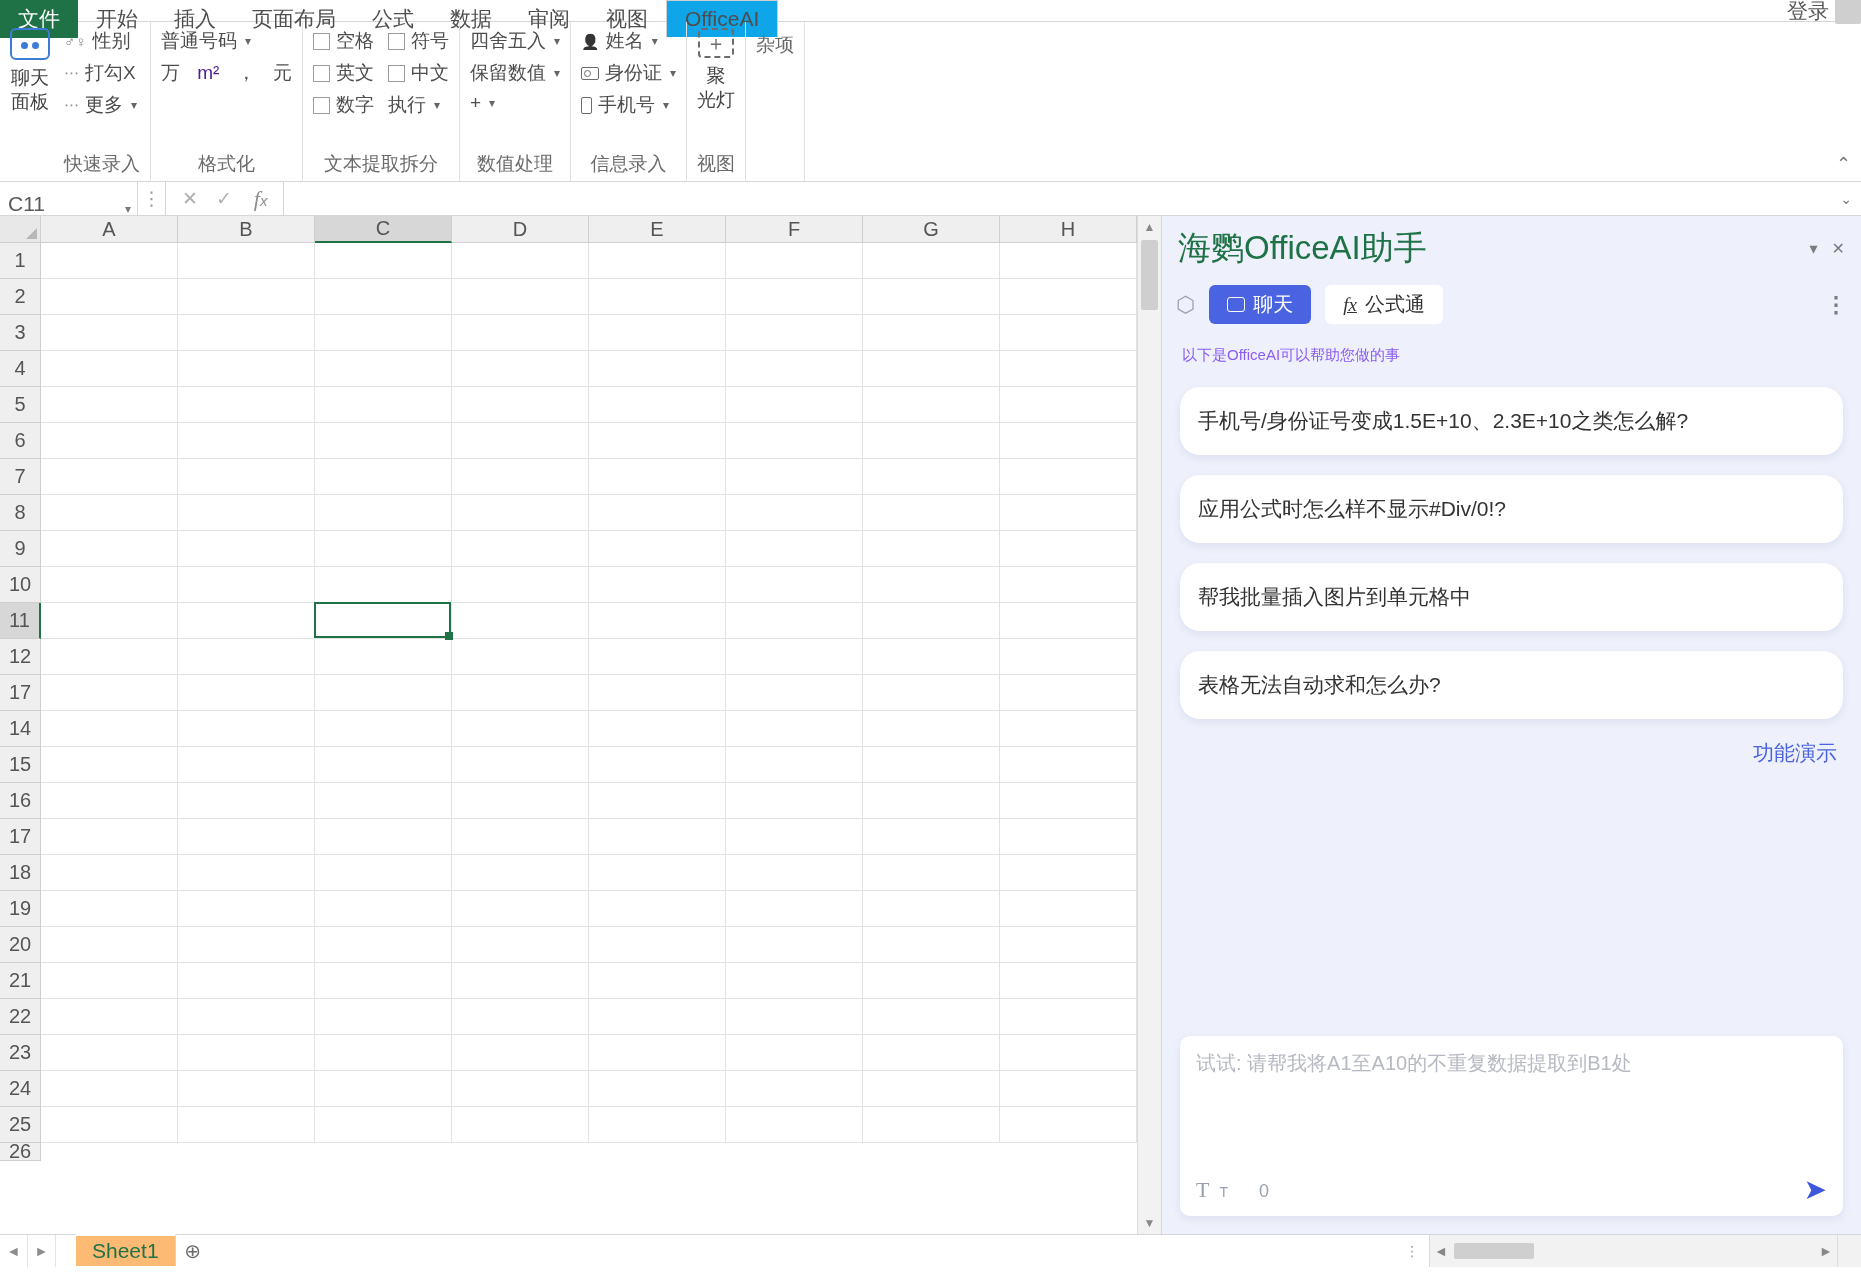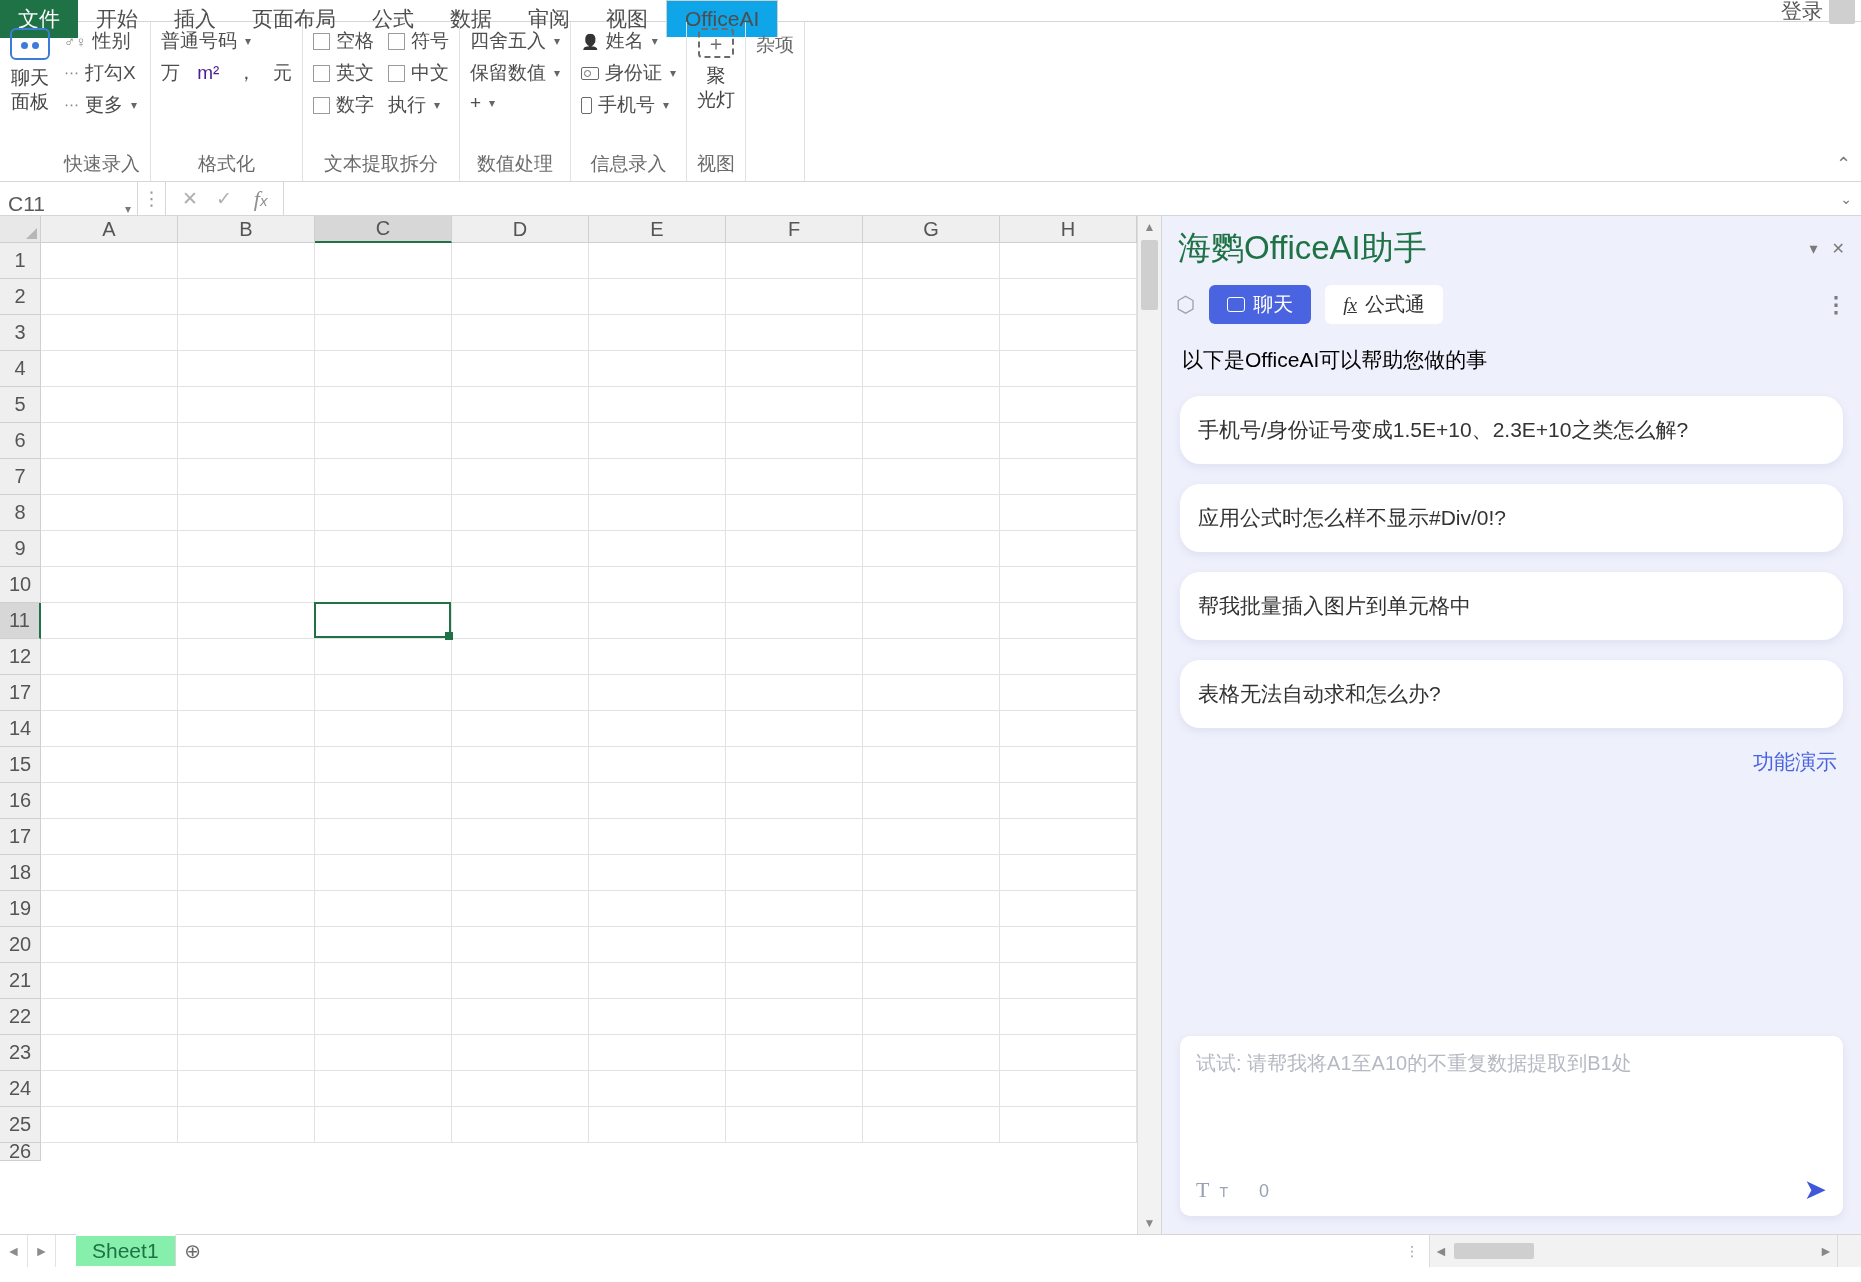--- a/index.html
+++ b/index.html
@@ -3,21 +3,21 @@
 <meta charset="utf-8">
 <style>
 * { margin: 0; padding: 0; box-sizing: border-box; font-family: "Microsoft YaHei", sans-serif; }
 body { width: 1861px; height: 1282px; background: #fff; overflow: hidden; font-size: 19px; color: #444; }
 
 
 .tabbar { display: flex; height: 22px; border-bottom: 1px solid #d6d6d6; }
 .tab { padding: 0 18px; height: 38px; display: flex; align-items: center; cursor: default; color: #4e4e4e; font-size: 21px; }
 .tab.file { background: #1f7246; color: #fff; }
 .tab.active { border: 1px solid #cfcfcf; border-bottom: 1px solid #fff; margin-bottom: -1px; background: #0ea5e9; }
-.login { margin-left: auto; display: flex; align-items: center; padding-right: 6px; color: #555; font-size: 21px; }
+.login { margin-left: auto; display: flex; align-items: center; color: #555; font-size: 21px; }
 .avatar { width: 26px; height: 26px; background: #cfcfcf; border-radius: 2px; margin-left: 6px; }
 
 
 .ribbon { display: flex; height: 160px; border-bottom: 1px solid #d6d6d6; position: relative; }
 .ribgroup { display: flex; flex-direction: column; justify-content: space-between; border-right: 1px solid #e1e1e1; padding: 6px 10px 2px 10px; }
 .ribgroup .body { flex: 1; display: flex; gap: 14px; align-items: flex-start; }
 .ribgroup .label { text-align: center; font-size: 19px; color: #6b6b6b; padding: 4px 0 2px 0; }
 .col { display: flex; flex-direction: column; gap: 6px; align-items: flex-start; }
 .rowi { display: flex; align-items: center; gap: 6px; white-space: nowrap; font-size: 19px; color: #4e4e4e; }
 .rowi .cb { width: 17px; height: 17px; border: 1px solid #9b9b9b; background: #fff; }
@@ -64,33 +64,33 @@
 .panel-head { display: flex; align-items: center; padding: 10px 16px 8px 16px; }
 .panel-title { font-size: 33px; color: #1f7246; font-weight: 500; }
 .panel-head .ctl { margin-left: auto; display: flex; gap: 14px; color: #7b7b7b; font-size: 16px; }
 .panel-tabs { display: flex; align-items: center; padding: 6px 14px 10px 14px; gap: 14px; }
 .pkg { color: #9aa0b3; font-size: 22px; }
 .pill { display: flex; align-items: center; gap: 8px; padding: 6px 18px; border-radius: 6px; font-size: 20px; }
 .pill.active { background: #4a63e0; color: #fff; }
 .pill.inactive { background: #fff; color: #333; }
 .dots { margin-left: auto; color: #7b7b7b; font-size: 22px; font-weight: bold; }
 .panel-body { flex: 1; padding: 8px 18px 0 18px; display: flex; flex-direction: column; gap: 20px; overflow: hidden; }
-.intro { font-size: 21px; color: #000000; padding: 4px 2px 2px 2px; }
+.intro { font-size: 15px; color: #8b5cf6; padding: 4px 2px 2px 2px; }
 .card { background: #fff; border-radius: 20px; padding: 20px 18px; font-size: 21px; color: #333; box-shadow: 0 3px 8px rgba(80,90,160,0.1); }
 .demo { text-align: right; color: #4a63e0; font-size: 21px; padding-right: 6px; }
 .inputbox { margin: 0 18px 18px 18px; background: #fff; border-radius: 10px; padding: 14px 16px 10px 16px; min-height: 180px; display: flex; flex-direction: column; box-shadow: 0 3px 8px rgba(80,90,160,0.1); }
 .inputbox .ph { color: #b6b8c3; font-size: 20px; }
 .inputfoot { margin-top: auto; display: flex; align-items: center; justify-content: space-between; }
 .tt { font-family: "Times New Roman", serif; font-size: 22px; color: #9aa0b3; display: flex; align-items: baseline; gap: 10px; }
 .send { color: #3f58db; font-size: 28px; }
 
 
 .sheetbar { display: flex; align-items: center; height: 32px; border-top: 1px solid #d6d6d6; background: #fff; }
 .navbtn { width: 28px; height: 32px; display: flex; align-items: center; justify-content: center; color: #8c8c8c; border-right: 1px solid #e3e3e3; font-size: 14px; }
-.sheet-tab { padding: 0 16px; height: 32px; display: flex; align-items: center; border-right: 1px solid #d6d6d6; border-top: 2px solid #fff; margin-top: -1px; background: #86efac; font-size: 21px; color: #1f7246; font-family: "Segoe UI", sans-serif; }
+.sheet-tab { padding: 0 16px; height: 32px; display: flex; align-items: center; border-right: 1px solid #d6d6d6; border-top: 2px solid #fff; margin-top: -1px; background: #fdba74; font-size: 21px; color: #1f7246; font-family: "Segoe UI", sans-serif; }
 .addsheet { width: 34px; display: flex; align-items: center; justify-content: center; color: #6b6b6b; font-size: 20px; }
 .sb-spacer { flex: 1; display: flex; align-items: center; justify-content: flex-end; padding-right: 10px; color: #9a9a9a; font-size: 14px; }
 .hscroll { width: 408px; height: 32px; background: #f2f2f2; display: flex; align-items: center; border-left: 1px solid #dcdcdc; }
 .hscroll .hl, .hscroll .hr { width: 22px; text-align: center; color: #888; font-size: 14px; }
 .hscroll .track { flex: 1; height: 16px; background: #f2f2f2; position: relative; }
 .hscroll .thumb { position: absolute; left: 2px; top: 0; width: 80px; height: 16px; background: #cfcfcf; border-radius: 2px; }
 .hscroll-gap { width: 24px; height: 32px; border-left: 1px solid #dcdcdc; background: #f2f2f2; }
 
 .spotlight-icon { width:36px;height:30px;border:2px dashed #6b6b6b;border-radius:4px;position:relative;display:flex;align-items:center;justify-content:center;font-size:20px;color:#6b6b6b; }
 .msg-icon { width:20px; height:16px; border:1.5px solid #6b6b6b; border-radius:4px; position:relative; display:inline-block; }

